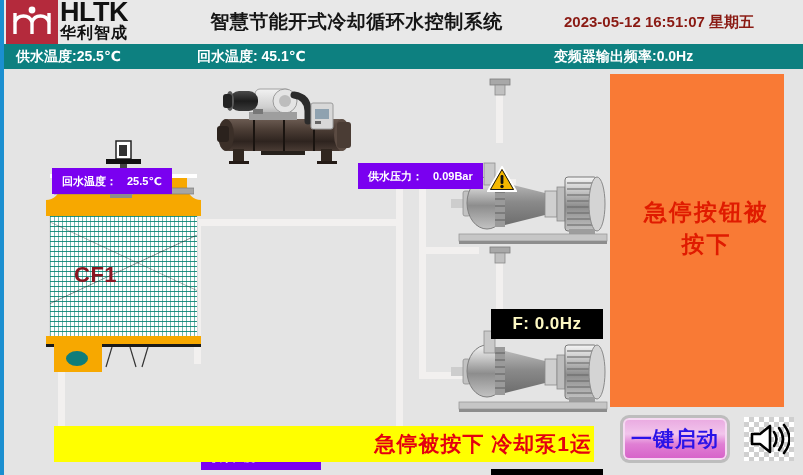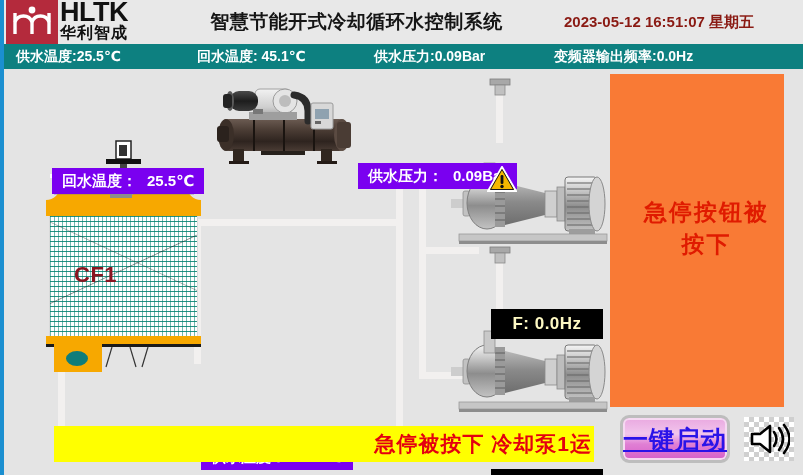--- a/index.html
+++ b/index.html
@@ -102,21 +102,21 @@
   .tag-cp2 { left:447px; top:402px; }
   .freqbox {
     position:absolute; background:#000000; height:30px; line-height:30px;
     color:#fef9c3; font-size:17px; font-weight:bold; text-align:center; letter-spacing:0.5px;
   }
   .freq-cp1 { left:487px; top:240px; width:112px; }
   .freq-cp2 { left:487px; top:400px; width:112px; }
 
   
   .vlabel {
-    position:absolute; background:#7a00f0; color:#ffffff; font-size:15px;
+    position:absolute; background:#7a00f0; color:#ffffff; font-size:11px;
     font-weight:bold; height:26px; line-height:26px; padding:0 10px; white-space:nowrap;
   }
   .vl-return { left:48px; top:99px; }
   .vl-press  { left:354px; top:94px; }
   .vl-supply { left:197px; top:375px; }
   .vlabel .vl-name { margin-right:10px; }
 
   
   .estop-panel {
     position:absolute; left:606px; top:5px; width:174px; height:333px;
@@ -142,21 +142,21 @@
 
   
   .btn-start {
     position:absolute; left:616px; top:346px; width:110px; height:48px;
     background:linear-gradient(180deg,#e9a8e0 0%,#f2c5ec 38%,#e07fd4 62%,#d65fc8 100%);
     border:3px solid #bdbdbd; border-radius:9px;
     box-shadow:inset 0 0 0 2px #f6d9f2;
   }
   .btn-start span {
     display:block; width:100%; height:100%; line-height:42px; text-align:center;
-    font-size:25px; font-weight:bold; color:#2a13e8; letter-spacing:1px;text-decoration:underline;
+    font-size:21px; font-weight:bold; color:#2a13e8; letter-spacing:1px;
   }
   .btn-mute {
     position:absolute; left:740px; top:348px; width:50px; height:44px;
     background-image:
       linear-gradient(45deg,#cfcfcf 25%,transparent 25%,transparent 75%,#cfcfcf 75%),
       linear-gradient(45deg,#cfcfcf 25%,#ffffff 25%,#ffffff 75%,#cfcfcf 75%);
     background-size:10px 10px; background-position:0 0,5px 5px;
   }
   .btn-mute svg { position:absolute; left:4px; top:5px; }
 </style>
@@ -188,21 +188,20 @@
       </div>
     </div>
 
     <div class="hdr-title">智慧节能开式冷却循环水控制系统</div>
     <div class="hdr-datetime">2023-05-12 16:51:07  星期五</div>
   </div>
 
   <div class="statusbar">
     <div class="si si-1">供水温度:25.5℃</div>
     <div class="si si-2">回水温度: 45.1℃</div>
-    <div class="si si-3">供水压力:0.09Bar</div>
     <div class="si si-4">变频器输出频率:0.0Hz</div>
   </div>
 
   <div class="canvas">
 
     <div class="pipe pipe-v" style="left:54px; top:292px; height:78px;"></div>
 
     <div class="pipe pipe-h" style="left:54px; top:363px; width:345px;"></div>
 
     <div class="pipe pipe-v" style="left:190px; top:150px; height:145px;"></div>

